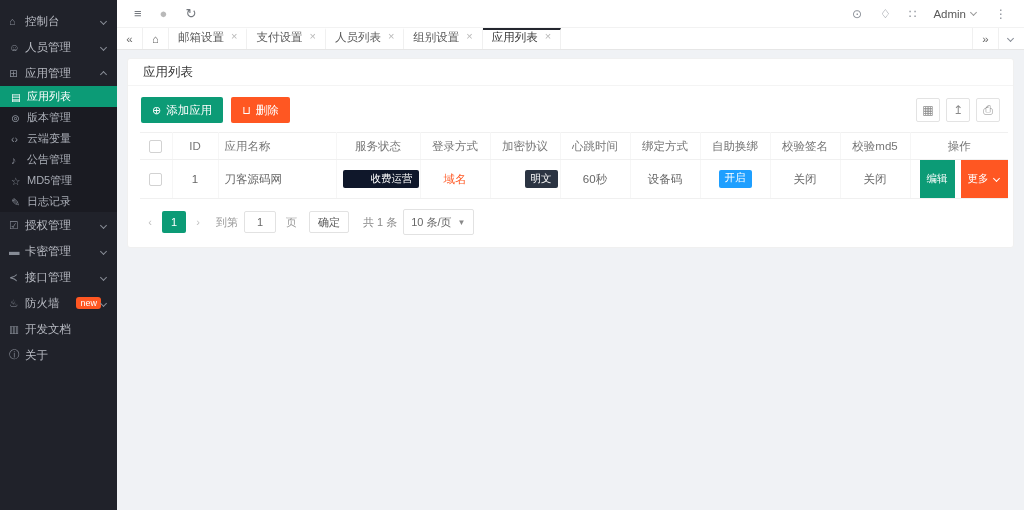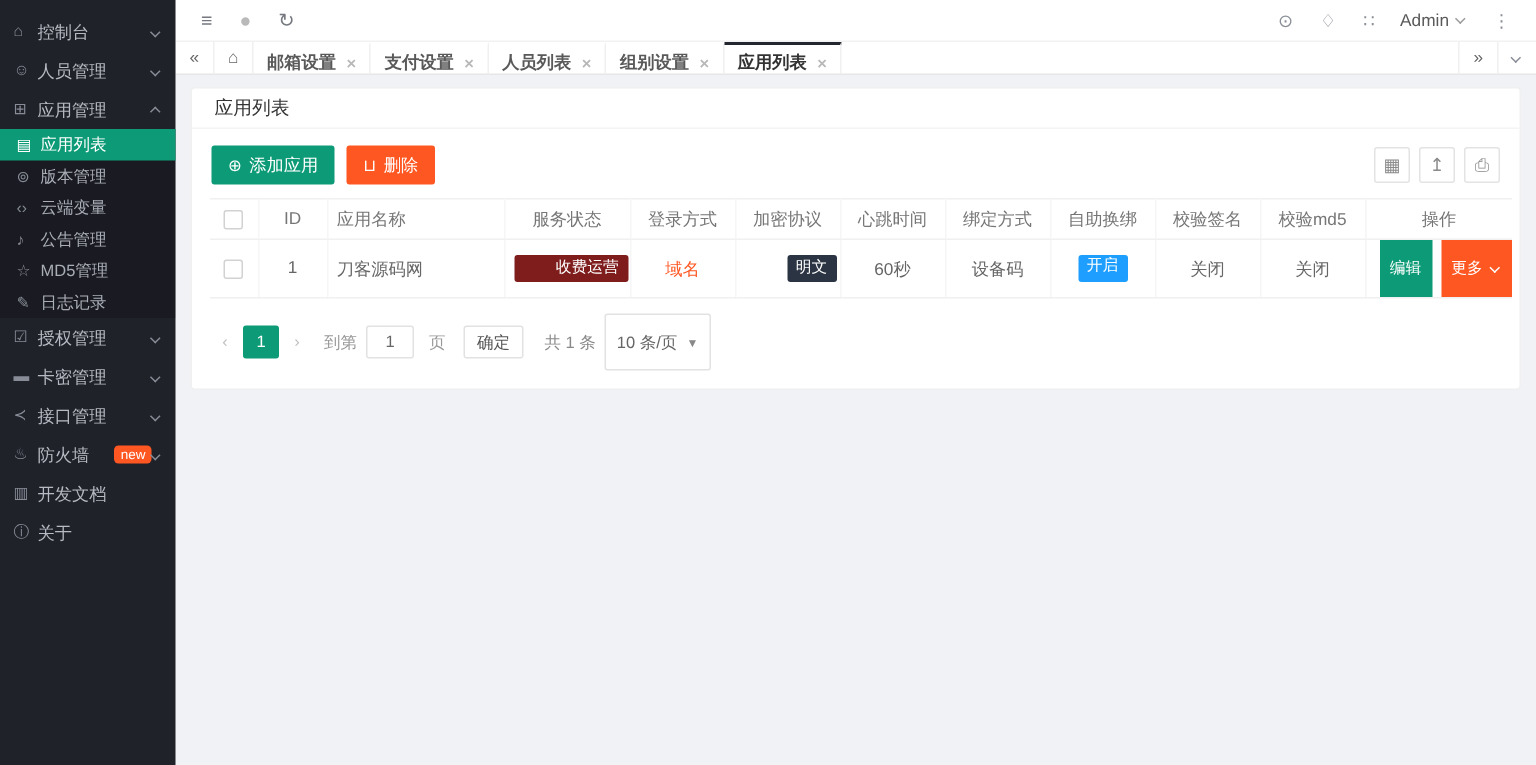--- a/index.html
+++ b/index.html
@@ -26,21 +26,21 @@
   .h-icon { color:#75797f; font-size:13px; margin:0 9px; cursor:pointer; line-height:1; }
   .header-right { margin-left:auto; display:flex; align-items:center; }
   .header-right .h-icon { font-size:12px; color:#8a8f97; }
   .admin { display:flex; align-items:center; color:#595959; font-size:11.5px; margin:0 8px; cursor:pointer; }
   .admin .chev { border-color:#9a9a9a; margin-left:5px; margin-top:-2px; }
 
   
   .tabbar { position:absolute; left:117px; top:28px; right:0; height:22px; background:#fff; border-bottom:1px solid #e6e6e6; display:flex; align-items:stretch; font-size:11.5px; color:#595959; z-index:2; }
   .tab-ctrl { width:26px; display:flex; align-items:center; justify-content:center; border-right:1px solid #f0f0f0; color:#666; cursor:pointer; flex:none; }
   .tab-ctrl.right { border-right:none; border-left:1px solid #f0f0f0; }
-  .tab { display:flex; align-items:flex-end; padding:0 9px; border-right:1px solid #f0f0f0; cursor:pointer; border-top:2px solid transparent;font-weight:bold; }
+  .tab { display:flex; align-items:flex-start; padding:0 9px; border-right:1px solid #f0f0f0; cursor:pointer; border-top:2px solid transparent; }
   .tab .close { margin-left:7px; color:#b8b8b8; font-size:11px; }
   .tab.active { border-top:2px solid #23262e; color:#333; }
   .tab-spacer { flex:1; }
 
   
   .content { position:absolute; left:117px; top:50px; right:0; bottom:0; background:#f0f2f5; overflow:hidden; }
   .card { margin:8px 10px; background:#fff; border-radius:3px; border:1px solid #f0f0f0; }
   .card-title { height:27px; line-height:27px; padding:0 15px; font-size:12.5px; color:#333; border-bottom:1px solid #f4f4f4; }
   .card-body { padding:8px 12px 12px; }
 
@@ -53,38 +53,38 @@
   .tool-btn { width:24px; height:24px; border:1px solid #e3e3e3; border-radius:2px; display:flex; align-items:center; justify-content:center; color:#8a8a8a; font-size:12px; margin-left:6px; background:#fff; cursor:pointer; }
 
   table { width:100%; border-collapse:collapse; font-size:11.5px; color:#666; table-layout:fixed; }
   th, td { border-bottom:1px solid #f0f0f0; border-right:1px solid #f6f6f6; height:27px; padding:0 6px; text-align:center; font-weight:normal; overflow:hidden; white-space:nowrap; }
   th { color:#767676; border-top:1px solid #f0f0f0; }
   th:last-child, td:last-child { border-right:none; }
   th.al, td.al { text-align:left; }
   .cb { appearance:none; -webkit-appearance:none; width:13px; height:13px; border:1px solid #d2d2d2; border-radius:2px; background:#fff; vertical-align:middle; cursor:pointer; }
 
   .badge { display:inline-block; padding:2px 6px; border-radius:2px; color:#fff; font-size:10.5px; line-height:1.25; }
-  .badge-green { background:#7f1d1d;padding-left:28px; }
+  .badge-green { background:#0f172a;padding-left:28px; }
   .badge-dark { background:#2b3442;margin-left:28px; }
   .badge-blue { background:#1e9fff;font-family:Liberation Mono, monospace; }
   .text-red { color:#ff5722; }
 
   .btn-sm { height:38px; display:inline-flex; align-items:center; padding:0 7px; border-radius:0; color:#fff; font-size:10.5px; cursor:pointer; border:none; margin:0 3px; }
   .btn-edit { background:#0c9b76; }
   .btn-more { background:#ff5722; }
   .btn-more .chev { border-color:#fff; margin-left:5px; margin-top:-2px; }
 
   .pagination { display:flex; align-items:center; margin-top:10px; font-size:11px; color:#999; }
   .page-arrow { width:20px; height:22px; display:flex; align-items:center; justify-content:center; color:#c0c0c0; cursor:pointer; }
   .page-num { min-width:24px; height:22px; background:#0c9b76; color:#fff; display:flex; align-items:center; justify-content:center; border-radius:2px; margin:0 2px; cursor:pointer; }
   .goto-text { margin:0 4px 0 8px; color:#999; }
   .goto-input { width:32px; height:22px; border:1px solid #e2e2e2; text-align:center; margin:0 2px; font-size:11px; color:#666; border-radius:2px; outline:none; }
   .confirm-btn { height:22px; border:1px solid #e2e2e2; background:#fff; padding:0 8px; margin:0 8px; color:#555; border-radius:2px; font-size:11px; cursor:pointer; }
   .total { margin:0 6px; color:#888; }
-  .size-select { height:38px; border:1px solid #e2e2e2; padding:0 7px; display:flex; align-items:center; color:#666; border-radius:2px; cursor:pointer; background:#fff; }
+  .size-select { height:26px; border:1px solid #e2e2e2; padding:0 7px; display:flex; align-items:center; color:#666; border-radius:2px; cursor:pointer; background:#fff; }
   .size-select .caret { margin-left:6px; font-size:8px; color:#888; }
 </style>
 </head>
 <body>
 
 <div class="sidebar">
   <div class="menu">
 
     <div class="menu-item">
       <span class="mi-icon">⌂</span>

